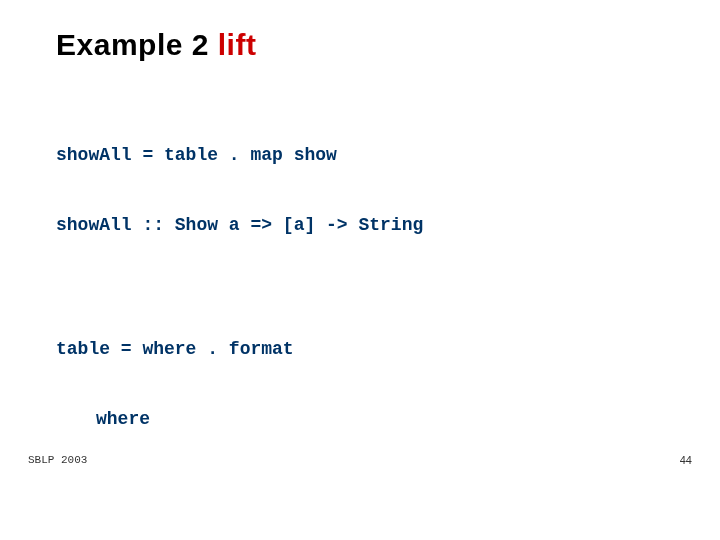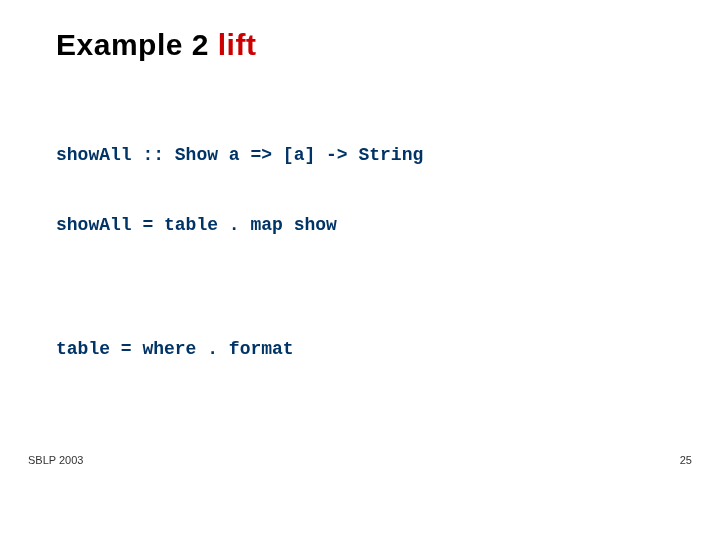--- a/index.html
+++ b/index.html
@@ -45,45 +45,47 @@
     margin-bottom: 16px;
   }
   .code .ln.indent { padding-left: 40px; }
   .code .gap { height: 18px; }
   .footer-left {
     position: absolute;
     left: 28px;
     bottom: 18px;
     font-size: 11px;
     color: #333333;
+    font-family: Liberation Mono, monospace;
   }
   .footer-right {
     position: absolute;
     right: 28px;
     bottom: 18px;
     font-size: 11px;
     color: #333333;
   }
 </style>
 </head>
 <body>
 
 <div class="slide">
 
   <div class="title">
     <span class="black">Example 2 </span><span class="red">lift</span>
   </div>
 
   <div class="code">
+    <span class="ln">showAll = table . map show</span>
     <span class="ln">showAll :: Show a =&gt; [a] -&gt; String</span>
-    <span class="ln">showAll = table . map show</span>
     <div class="gap"></div>
     <span class="ln">table = where . format</span>
+    <span class="ln indent">where</span>
     
     
     
     
   </div>
 
   <div class="footer-left">SBLP 2003</div>
-  <div class="footer-right">25</div>
+  <div class="footer-right">44</div>
 
 </div>
 
 </body></html>

